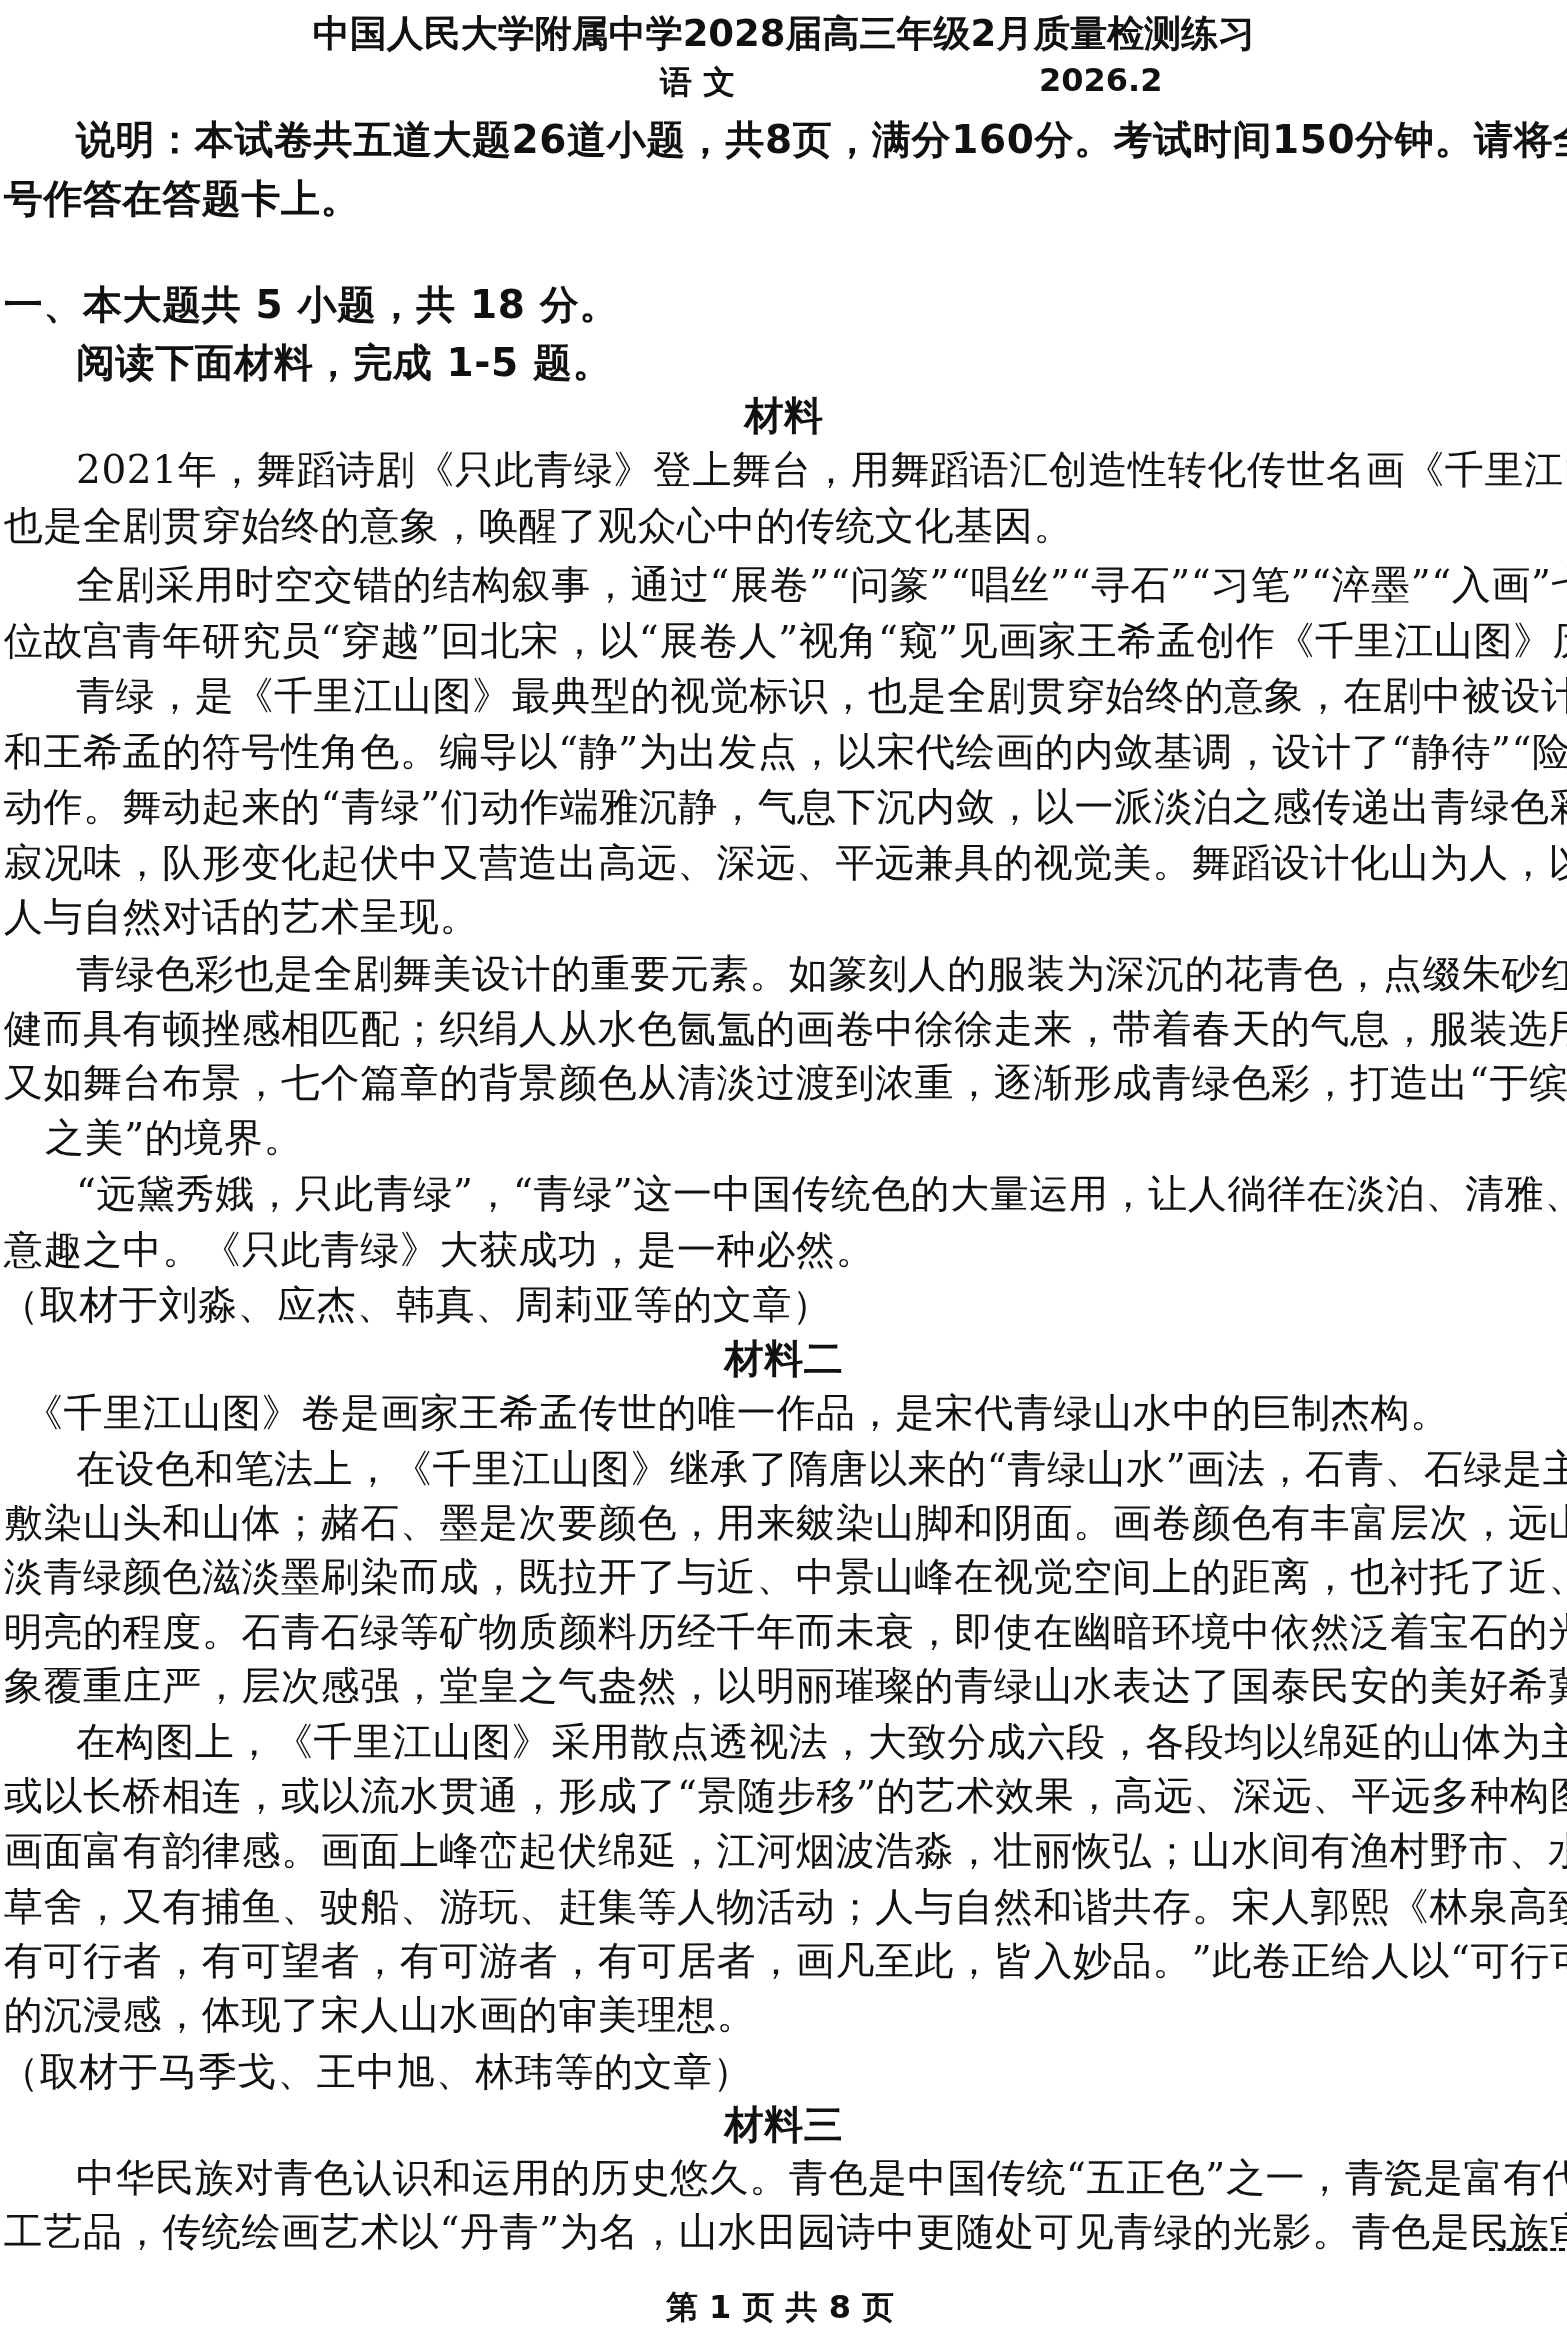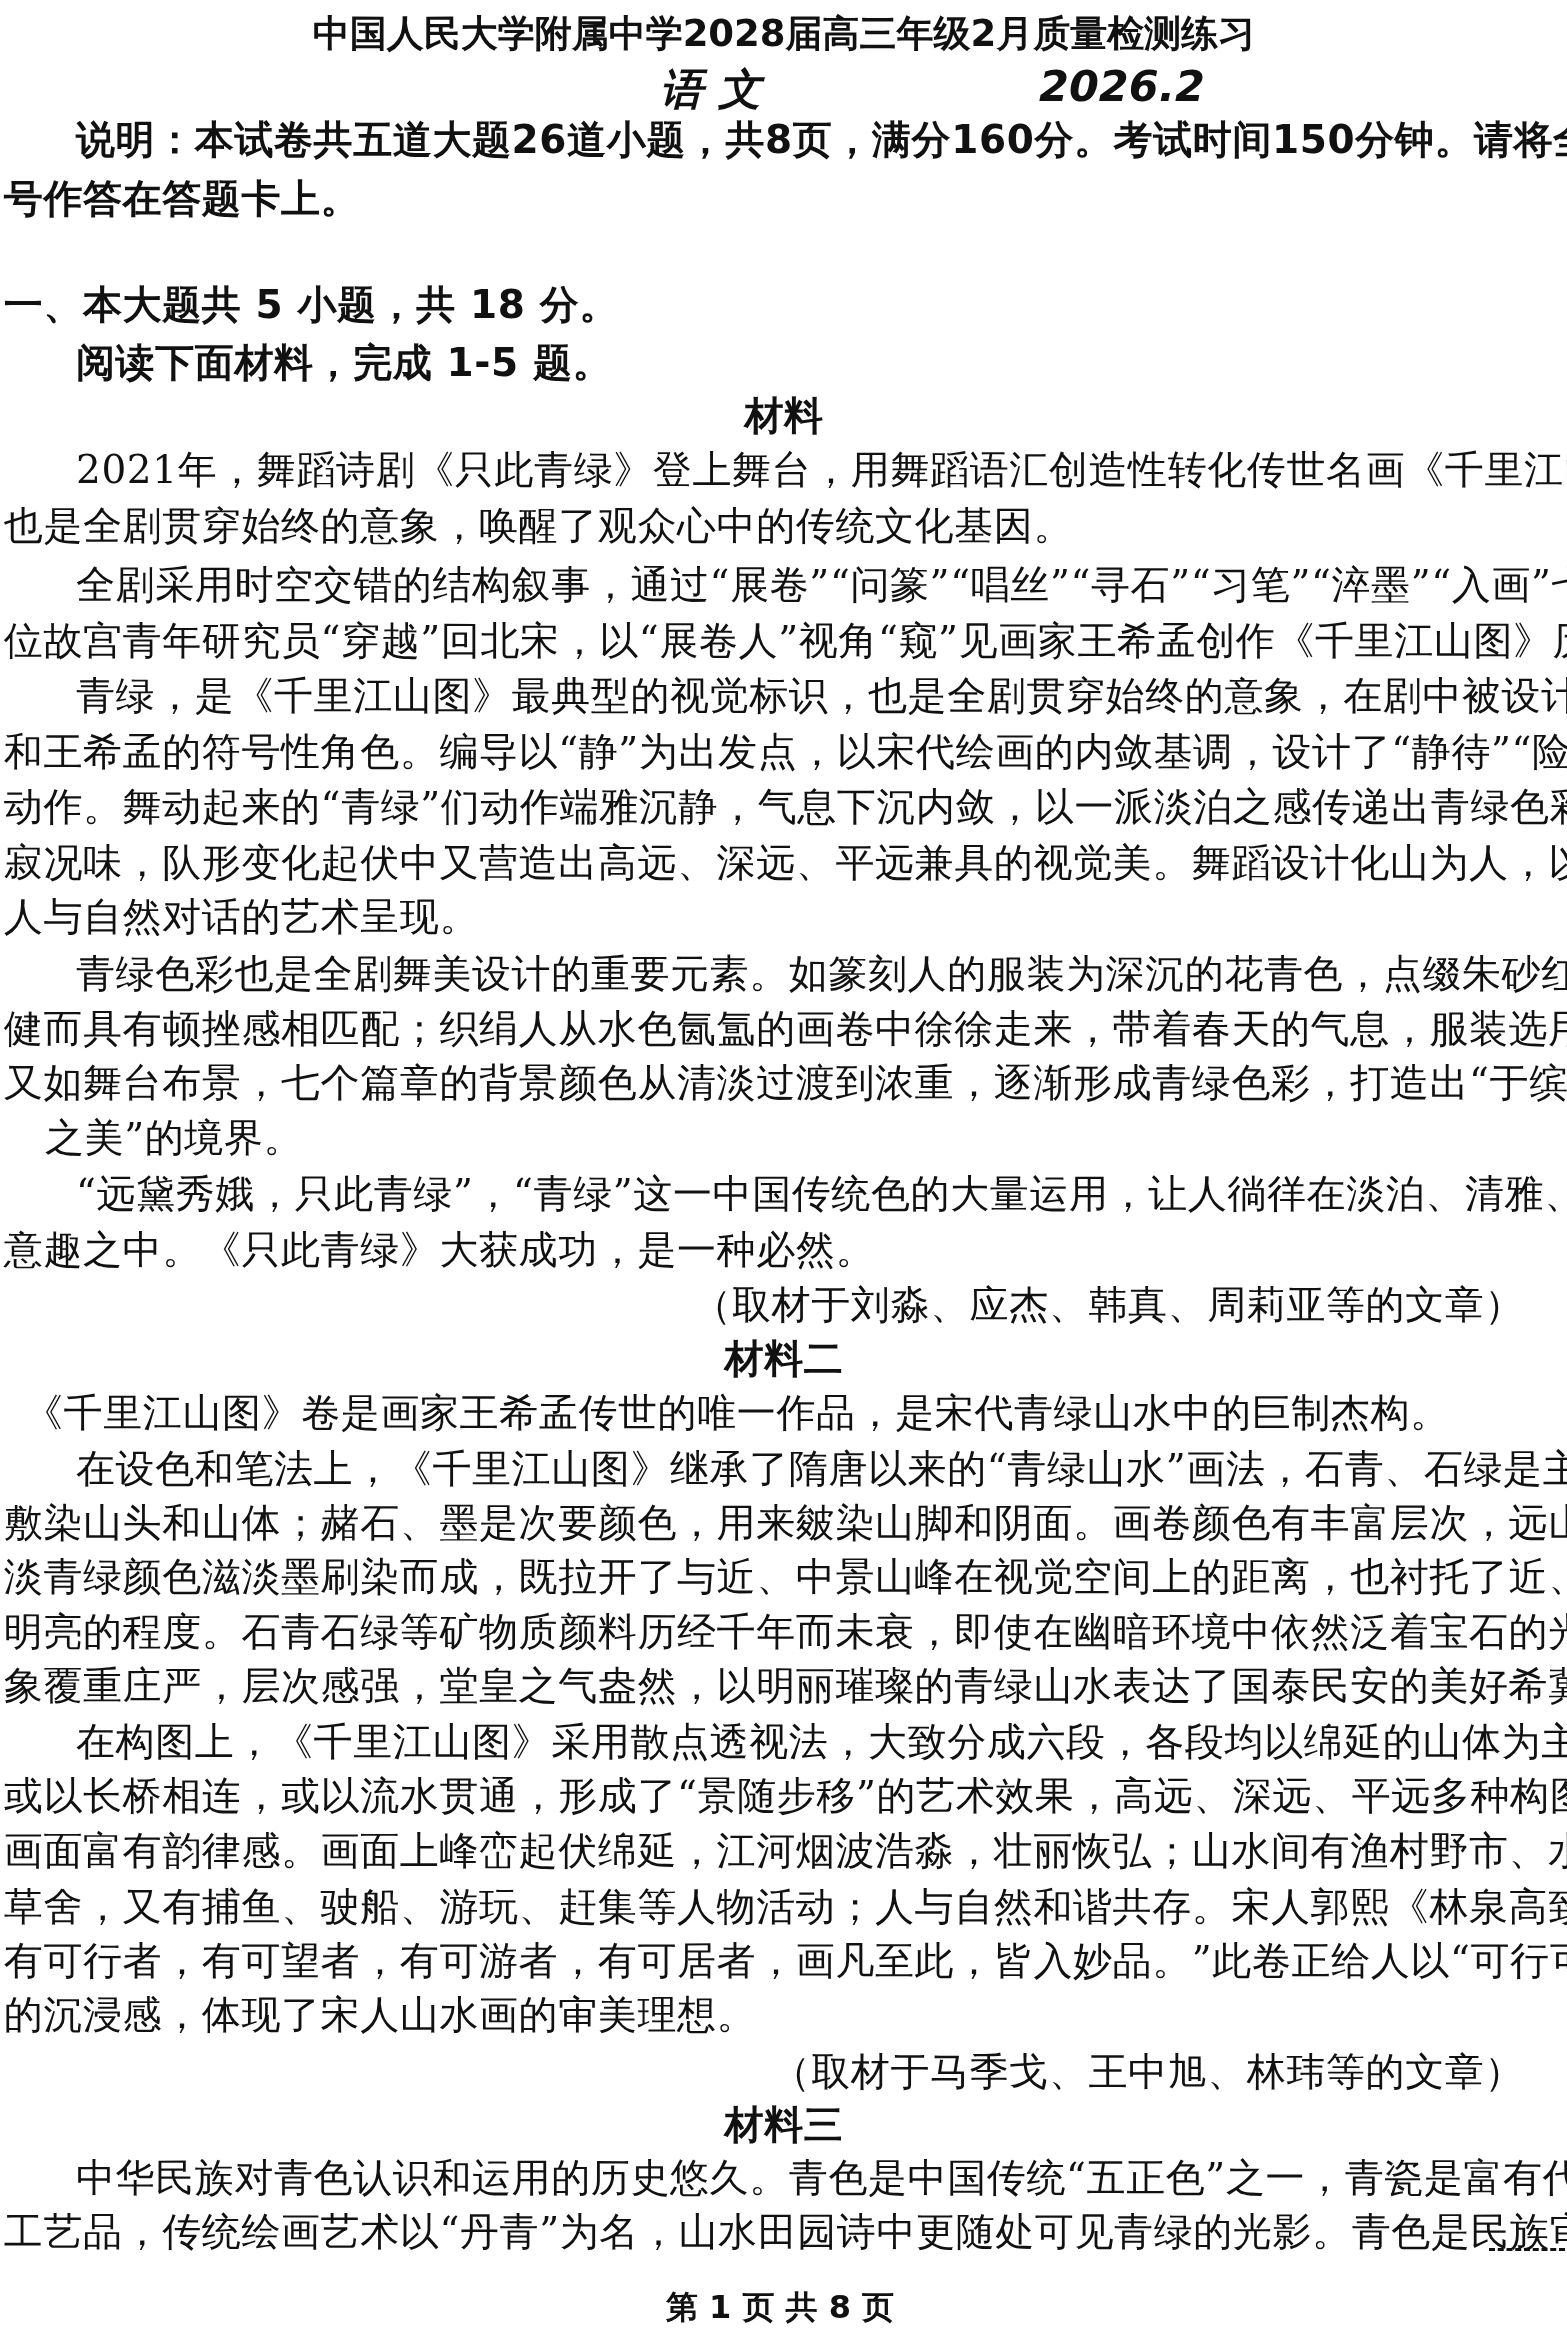--- a/index.html
+++ b/index.html
@@ -1,26 +1,26 @@
 <!DOCTYPE html>
 <html style="font-size:10.2px"><head>
 <meta charset="utf-8">
 <style>
   html,body{margin:0;padding:0;background:#ffffff;}
   body{width:1568px;height:2330px;position:relative;overflow:hidden;
        font-family:"DejaVu Serif","Liberation Serif",serif;color:#111;}
   .page{position:absolute;left:0;top:0;width:1568px;height:2330px;}
   .line{position:absolute;left:0;width:1568px;white-space:nowrap;font-size:39px;line-height:51px;letter-spacing:0.6px;}
   .title{font-family:"DejaVu Sans","Liberation Sans",sans-serif;font-weight:bold;font-size:37px;text-align:center;left:0;width:1568px;position:absolute;}
-  .subtitle{position:absolute;font-family:"DejaVu Sans","Liberation Sans",sans-serif;font-weight:bold;font-size:43px;font-style:italic;}
+  .subtitle{position:absolute;font-family:"DejaVu Sans","Liberation Sans",sans-serif;font-weight:bold;font-size:32px;}
   .bold{font-weight:bold;font-family:"DejaVu Sans","Liberation Sans",sans-serif;}
   .center{text-align:center;}
   .indent{padding-left:76px;box-sizing:border-box;}
   .noindent{padding-left:3.8px;box-sizing:border-box;}
-  .right{text-align:right;padding-right:44px;box-sizing:border-box;}
+  .right{padding-right:44px;box-sizing:border-box;}
   .just{text-align:justify;text-align-last:justify;padding-right:5.1px;box-sizing:border-box;}
   .footer{position:absolute;top:2286px;left:0;width:1560px;text-align:center;font-size:32px;font-weight:bold;font-family:"DejaVu Sans","Liberation Sans",sans-serif;}
   .dash{position:absolute;left:1489px;top:2248px;width:76px;height:3.8px;border-top:3.2px dashed #111;}
 </style>
 </head>
 <body>
 
 <div class="page">
 
   <div class="title" style="top:9px;">中国人民大学附属中学2028届高三年级2月质量检测练习</div>

